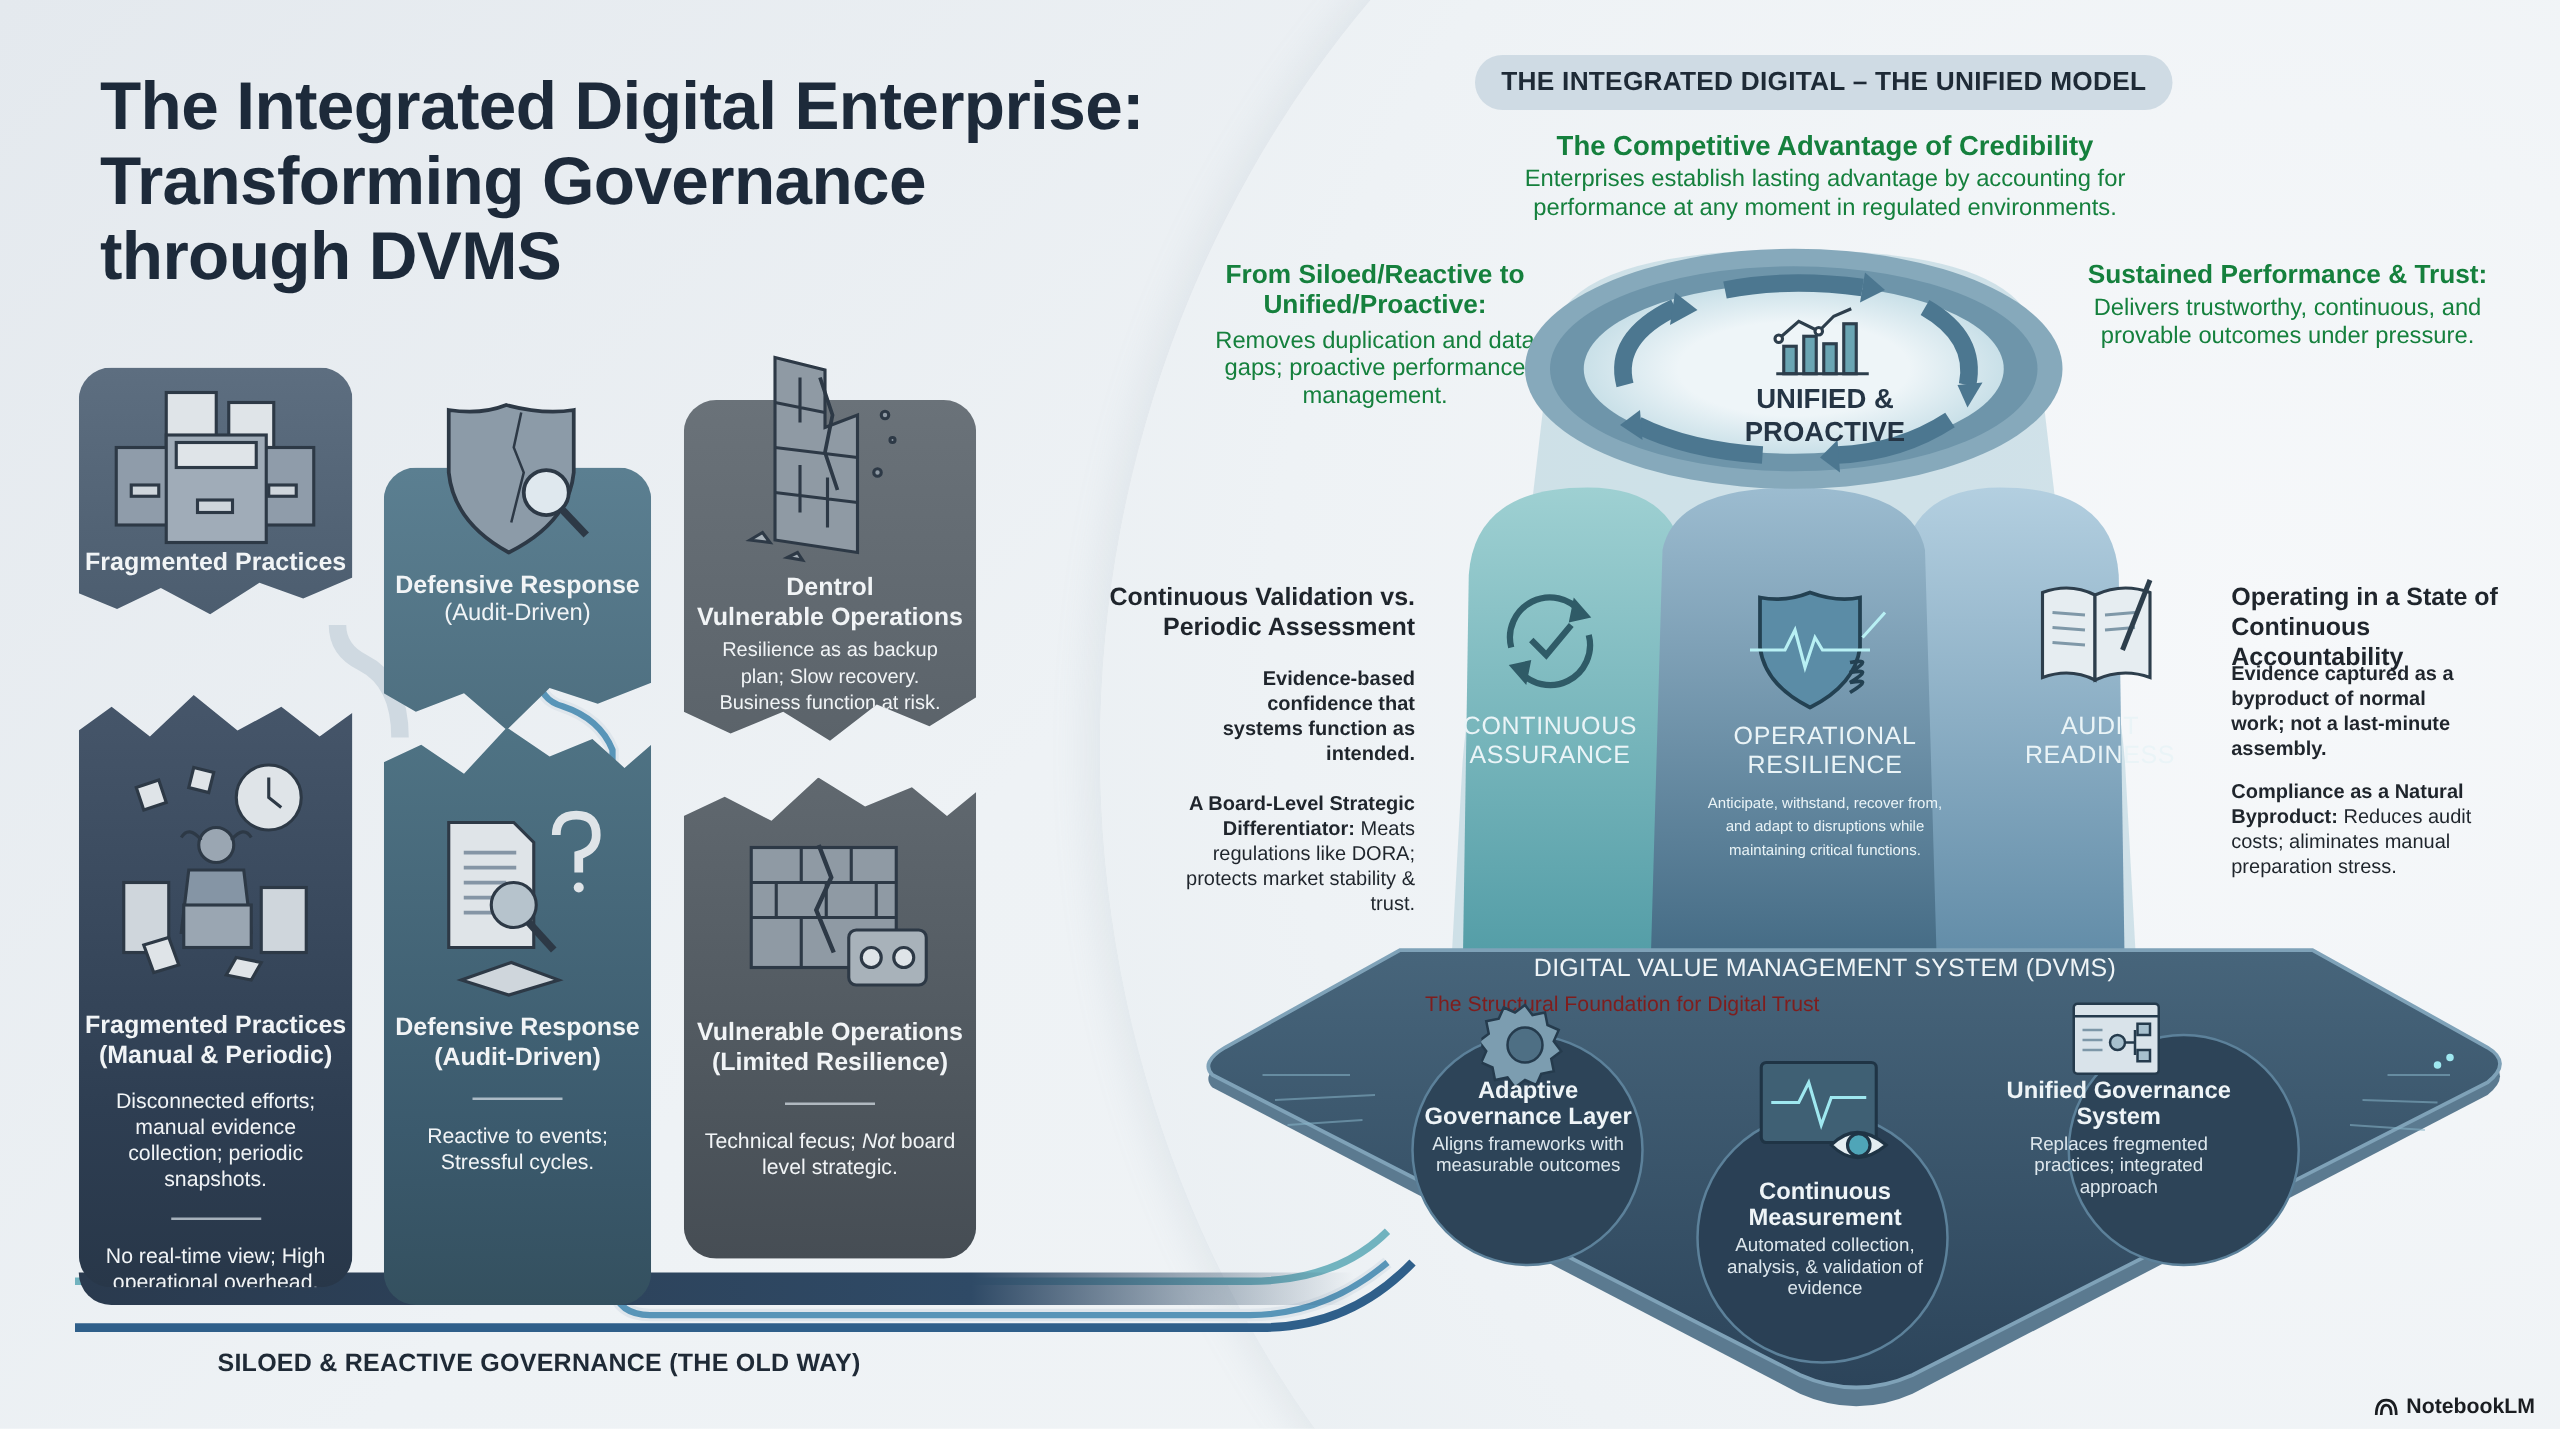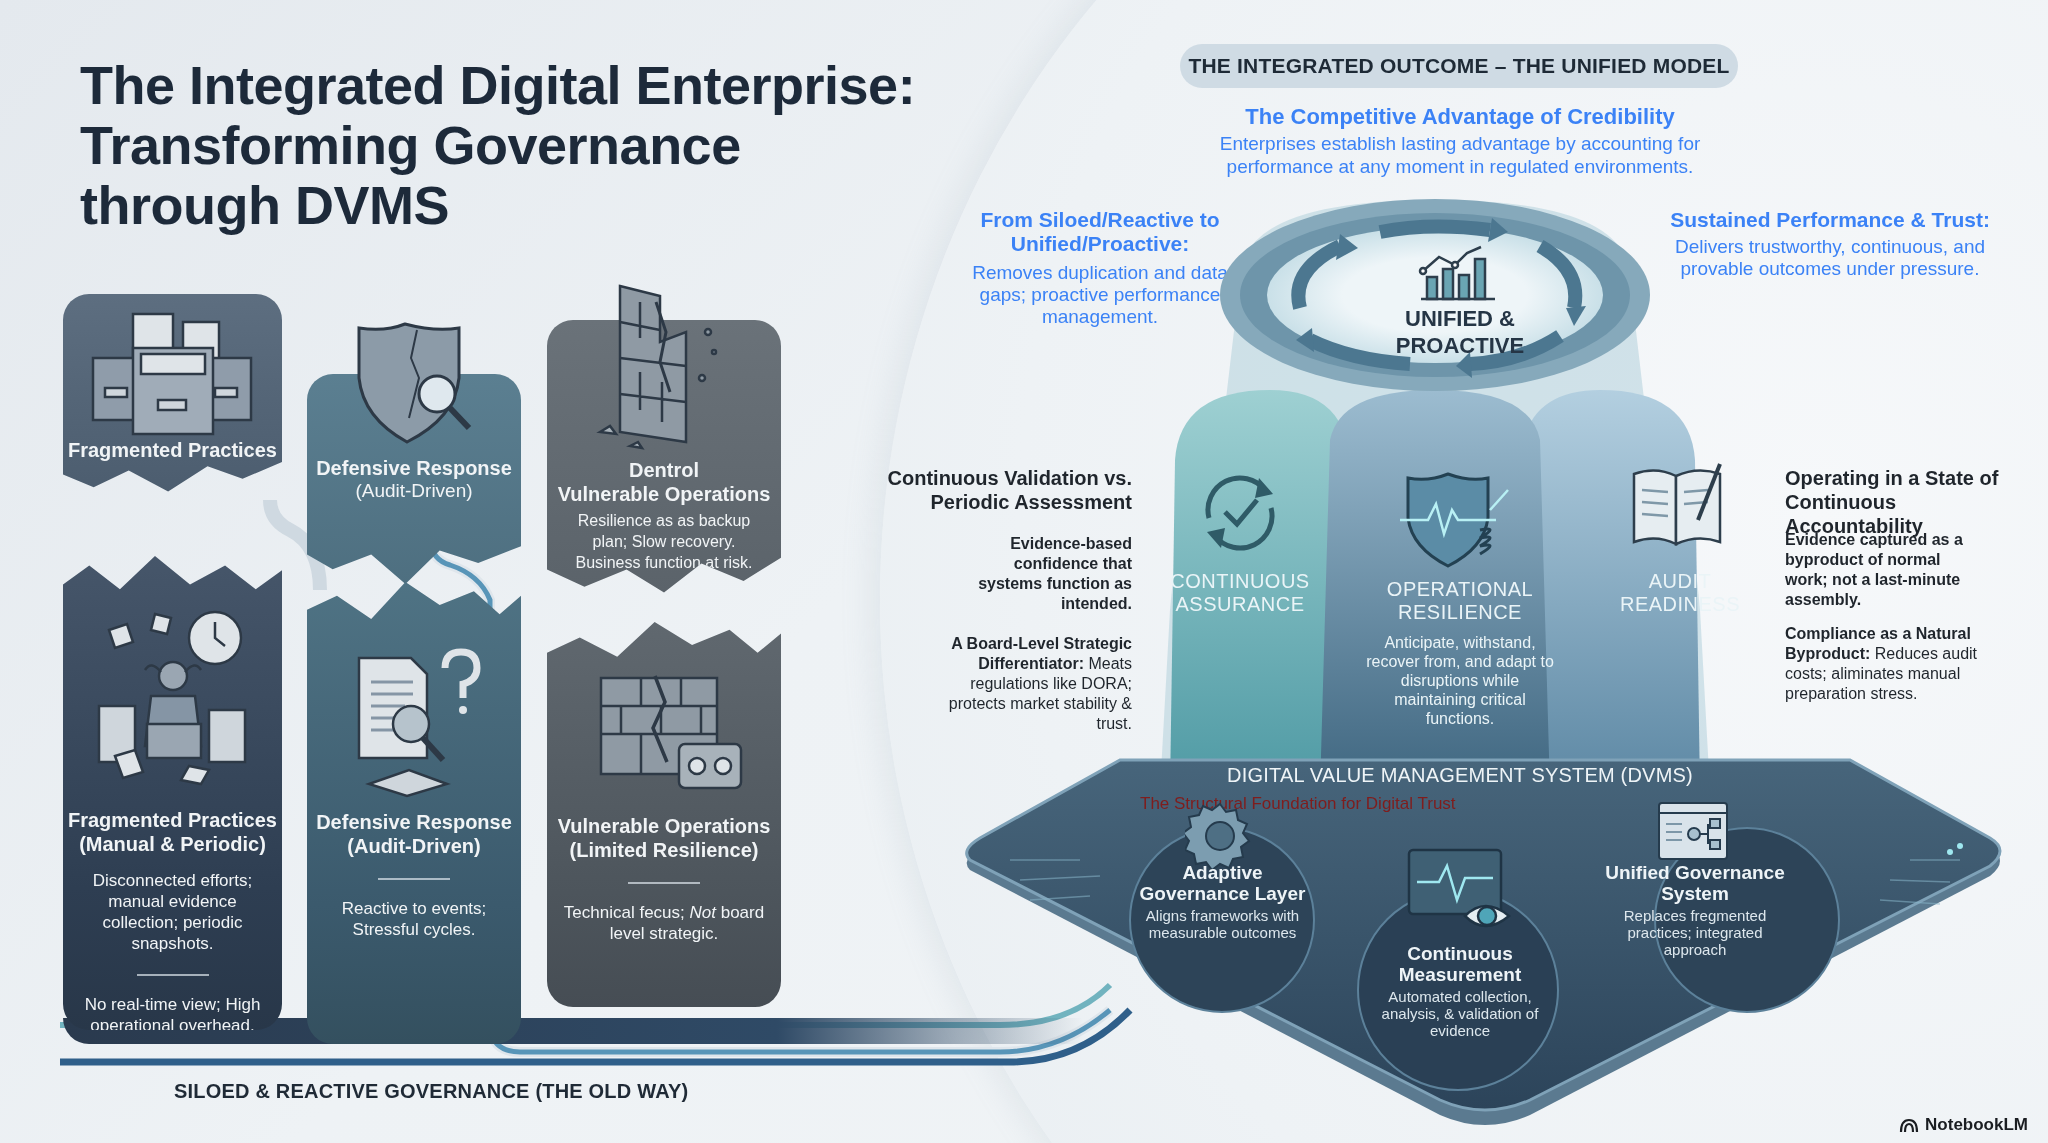--- a/index.html
+++ b/index.html
@@ -62,21 +62,21 @@
     color: #1f2a36; letter-spacing: 0.2px;
   }
 
   
   .pill {
     position: absolute; left: 1180px; top: 44px; width: 558px; height: 44px;
     border-radius: 22px; background: #cfdbe4;
     display: flex; align-items: center; justify-content: center;
     font-size: 21px; font-weight: 700; color: #1e2a36; letter-spacing: 0.2px;
   }
-  .txt-center { position: absolute; text-align: center; color: #3b82f6; }
+  .txt-center { position: absolute; text-align: center; color: #15803d; }
   .txt-right { position: absolute; text-align: right; color: #1f252c; }
   .txt-left { position: absolute; text-align: left; color: #1f252c; }
   .bold { font-weight: 700; }
 
   .tower {
     position: absolute; left: 1090px; top: 190px; width: 690px; height: 640px;
   }
   .pillar-text { position: absolute; text-align: center; color: #eaf4f7; }
   .pillar-title { font-size: 20px; font-weight: 400; letter-spacing: 0.5px; line-height: 23px; }
 
@@ -228,21 +228,21 @@
   <div class="abs" style="left:0;right:0;top:192px">
     <div class="h">Vulnerable Operations</div>
     <div class="h">(Limited Resilience)</div>
     <div class="rule"></div>
     <div class="p" style="margin-top:0"><span>Technical fecus; </span><i>Not</i><span> board level strategic.</span></div>
   </div>
 </div>
 
 <div class="old-way-label">SILOED &amp; REACTIVE GOVERNANCE (THE OLD WAY)</div>
 
-<div class="pill">THE INTEGRATED OUTCOME – THE UNIFIED MODEL</div>
+<div class="pill">THE INTEGRATED DIGITAL – THE UNIFIED MODEL</div>
 
 <div class="txt-center bold" style="left:1150px;top:104px;width:620px;font-size:22px">The Competitive Advantage of Credibility</div>
 <div class="txt-center" style="left:1180px;top:132px;width:560px;font-size:19px;line-height:23px">Enterprises establish lasting advantage by accounting for performance at any moment in regulated environments.</div>
 
 <div class="txt-center bold" style="left:960px;top:208px;width:280px;font-size:21px;line-height:24px">From Siloed/Reactive to Unified/Proactive:</div>
 <div class="txt-center" style="left:960px;top:262px;width:280px;font-size:19px;line-height:22px">Removes duplication and data gaps; proactive performance management.</div>
 
 <div class="txt-center bold" style="left:1650px;top:208px;width:360px;font-size:21px">Sustained Performance &amp; Trust:</div>
 <div class="txt-center" style="left:1670px;top:236px;width:320px;font-size:19px;line-height:22px">Delivers trustworthy, continuous, and provable outcomes under pressure.</div>
 
@@ -319,21 +319,21 @@
 
 <svg class="abs" style="left:1400px;top:470px" width="120" height="100" viewBox="0 0 120 100">
   <g stroke="#234152" stroke-width="3">
     <path d="M48 4 Q70 12 88 8 L88 48 Q84 78 48 96 Q12 78 8 48 L8 8 Q28 12 48 4z" fill="#5b8ca6"></path>
     <path d="M0 50 L28 50 L36 34 L44 64 L52 40 L58 50 L96 50" fill="none" stroke="#b8f0f4" stroke-width="2.5"></path>
     <path d="M80 60 Q100 56 80 68 Q100 64 80 76 Q100 72 80 84" fill="none" stroke="#234152"></path>
     <path d="M90 40 L108 20" fill="none" stroke="#b8f0f4" stroke-width="2.5"></path>
   </g>
 </svg>
 <div class="pillar-text pillar-title" style="left:1365px;top:578px;width:190px">OPERATIONAL RESILIENCE</div>
-<div class="pillar-text" style="left:1365px;top:633px;width:190px;font-size:16px;line-height:19px">Anticipate, withstand, recover from, and adapt to disruptions while maintaining critical functions.</div>
+<div class="pillar-text" style="left:1365px;top:633px;width:190px;font-size:12px;line-height:19px">Anticipate, withstand, recover from, and adapt to disruptions while maintaining critical functions.</div>
 
 <svg class="abs" style="left:1628px;top:460px" width="100" height="90" viewBox="0 0 100 90">
   <g stroke="#2d3e4c" stroke-width="2.5">
     <path d="M6 14 Q28 6 48 16 L48 84 Q28 74 6 82z" fill="#e6edf1"></path>
     <path d="M48 16 Q70 6 92 14 L92 82 Q70 74 48 84z" fill="#e6edf1"></path>
     <path d="M14 30 L40 32 M14 42 L40 44 M14 54 L40 56 M56 32 L80 30 M56 44 L80 42" stroke="#7f98a8"></path>
     <path d="M70 60 L92 4" stroke-width="4"></path>
   </g>
 </svg>
 <div class="pillar-text pillar-title" style="left:1600px;top:570px;width:160px">AUDIT READINESS</div>

